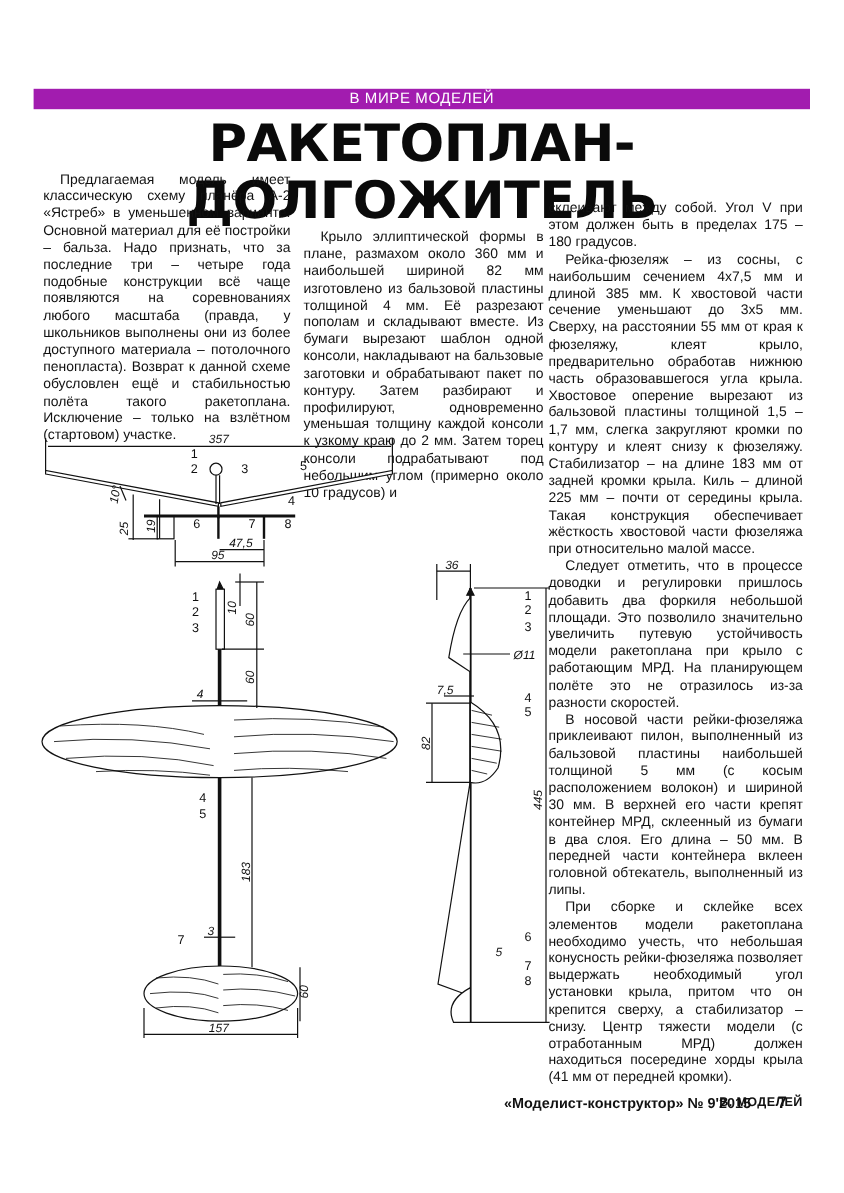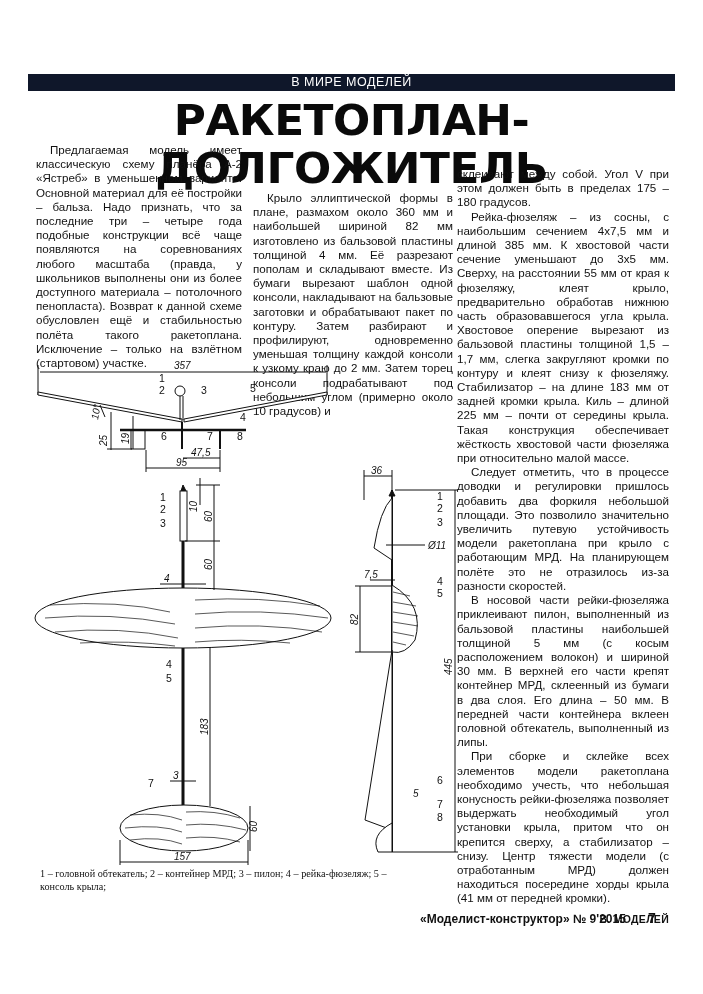--- a/index.html
+++ b/index.html
@@ -1,17 +1,17 @@
 <!DOCTYPE html>
 <html><head>
 <meta charset="utf-8">
 <style>
   html, body { margin:0; padding:0; background:#ffffff; }
   body { width:703px; height:994px; position:relative; overflow:hidden; font-family:"Liberation Sans", sans-serif; color:#111; }
-  .rubric { position:absolute; left:28px; top:74px; width:647px; height:17px; background:#0f172a; color:#fff; font-size:12.5px; letter-spacing:0.5px; text-align:center; line-height:17px; font-family:"Liberation Sans", sans-serif; }
+  .rubric { position:absolute; left:28px; top:74px; width:647px; height:17px; background:#a21caf; color:#fff; font-size:12.5px; letter-spacing:0.5px; text-align:center; line-height:17px; font-family:"Liberation Sans", sans-serif; }
   .title { position:absolute; left:28px; top:96px; width:647px; text-align:center; font-family:"DejaVu Sans", sans-serif; font-weight:bold; font-size:43px; letter-spacing:-0.5px; line-height:48px; color:#0a0a0a; transform:scaleX(1.02); }
   .col { position:absolute; font-size:11.6px; line-height:14.2px; text-align:justify; font-family:Liberation Sans, sans-serif; }
   .col p { margin:0; text-indent:14px; }
   .col p.noindent { text-indent:0;margin-top:24px; }
   #col1 { left:36px; top:143px; width:206px; }
   #col2 { left:253px; top:143px; width:200px;margin-top:48px; }
   #col3 { left:457px; top:143px; width:212px; }
   .author { text-align:right; font-weight:bold; font-size:10.5px; margin-top:6px; letter-spacing:0.3px; }
   .caption { position:absolute; left:40px; top:868px; width:370px; font-family:"Liberation Serif", serif; font-size:10.2px; line-height:12.5px; }
   .caption .cap-title { font-weight:bold; }
@@ -183,17 +183,16 @@
     <text class="lbl" x="437" y="526">3</text>
     <text class="lbl" x="437" y="585">4</text>
     <text class="lbl" x="437" y="597">5</text>
     <text class="lbl" x="437" y="784">6</text>
     <text class="lbl" x="437" y="808">7</text>
     <text class="lbl" x="437" y="821">8</text>
   </g>
 </svg>
 
 <div class="caption">
-  <div>1 – головной обтекатель; 2 – контейнер МРД; 3 – пилон; 4 – рейка-фюзеляж; 5 – консоль крыла;</div>
 </div>
 
 <div class="footer">«Моделист-конструктор» № 9'2015</div>
 <div class="pagenum">7</div>
 
 </body></html>

